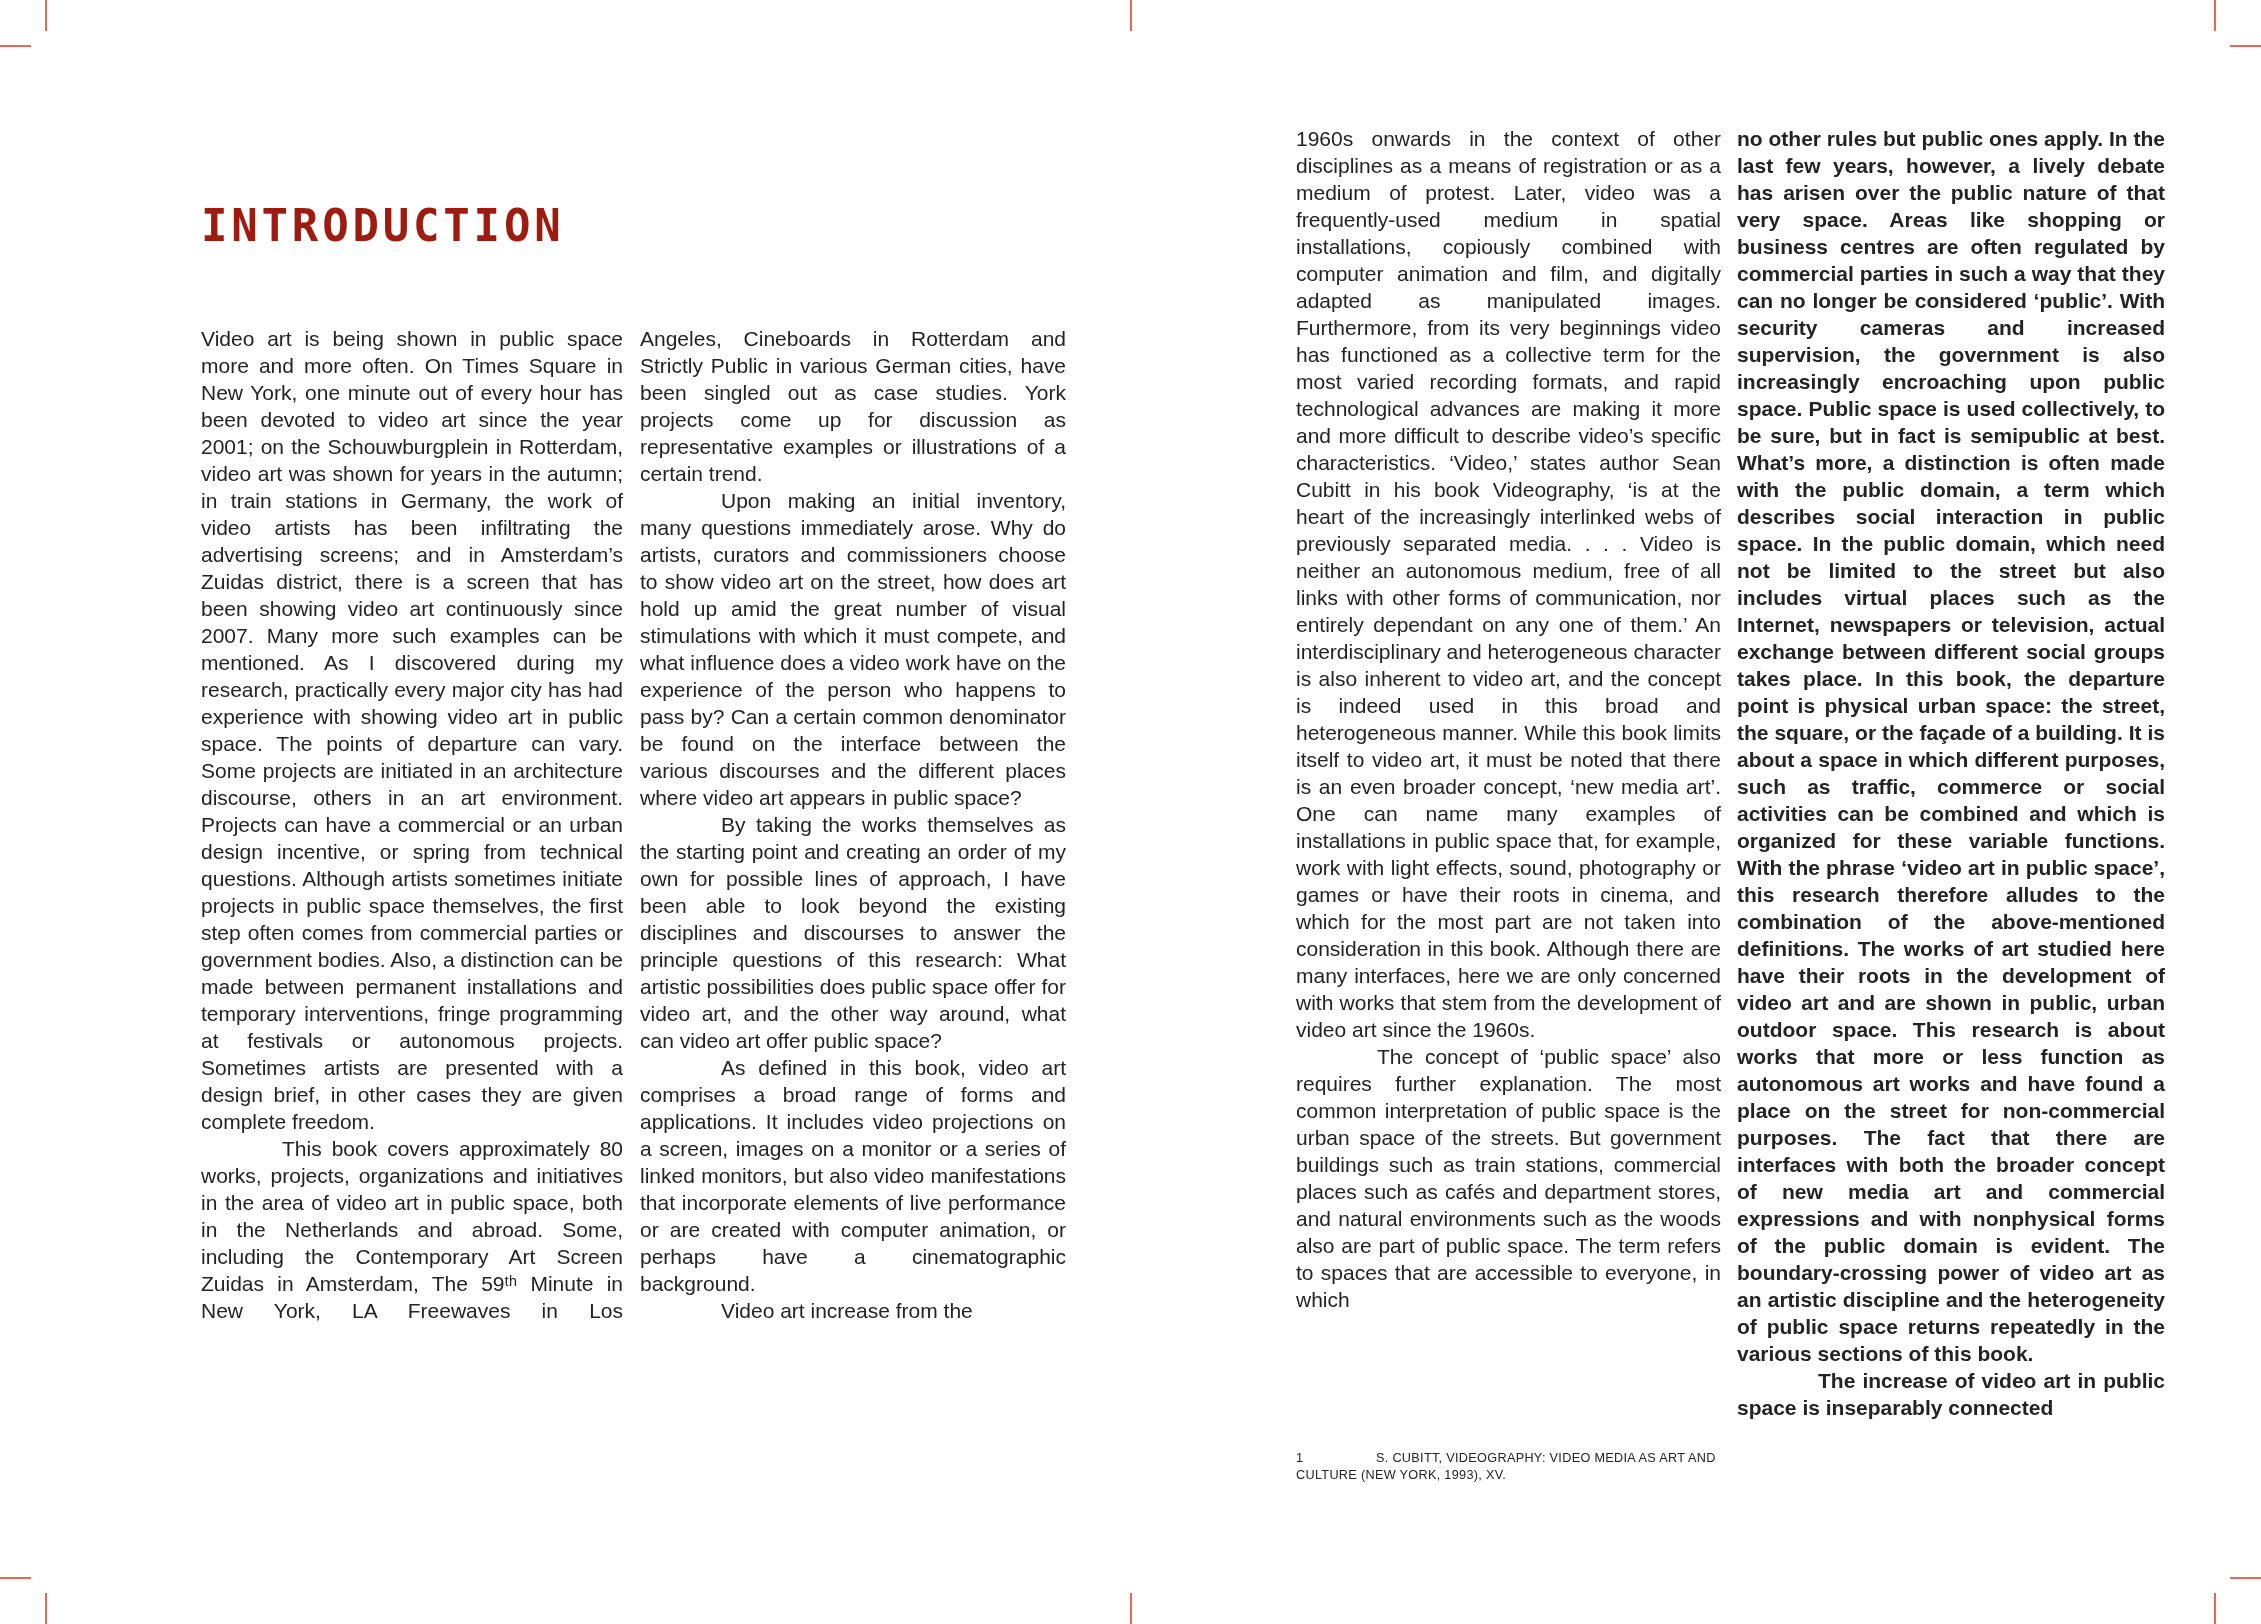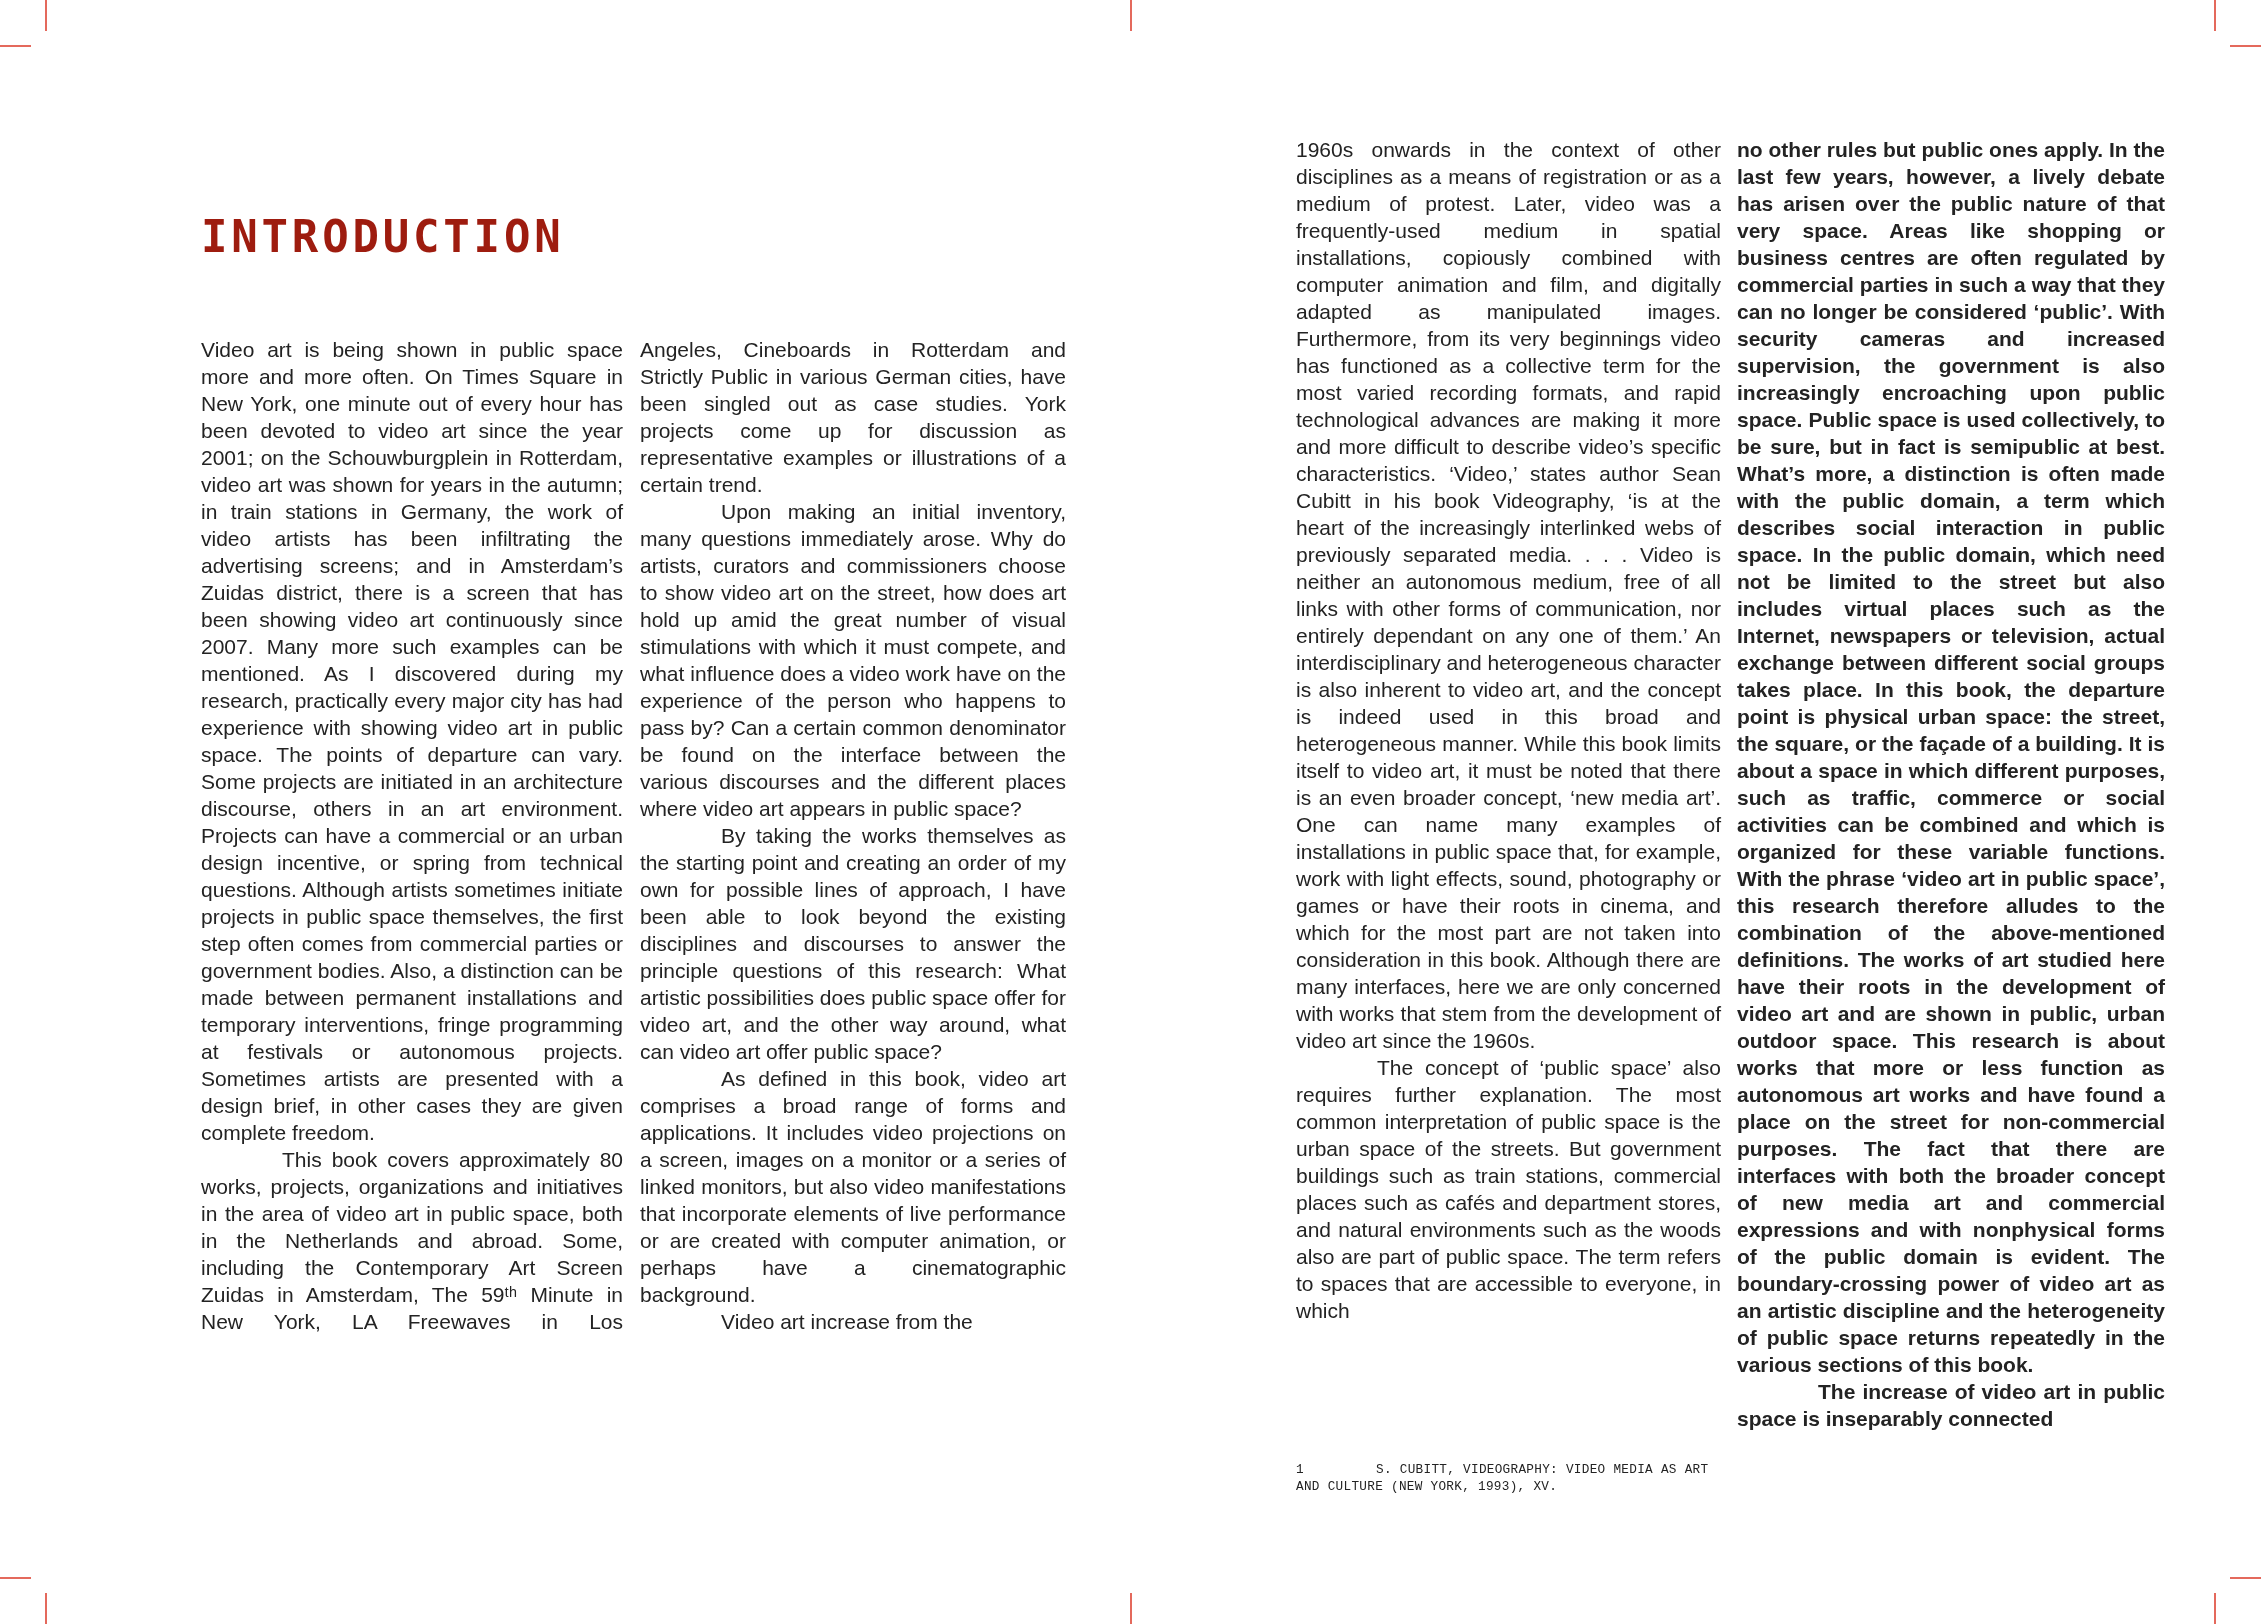--- a/index.html
+++ b/index.html
@@ -6,21 +6,21 @@
   html, body { background: #ffffff; }
   .spread {
     position: relative;
     width: 2261px;
     height: 1624px;
     background: var(--bg, #ffffff);
     font-family: "Liberation Sans", sans-serif;
     color: var(--body-color, #232323);
     overflow: hidden;
   }
-  .page { position: absolute; top: 12px; height: 1324px; }
+  .page { position: absolute; top: 1px; height: 1324px; }
   .page-left  { left: 0;      width: 1130px; }
   .page-right { left: 1130px; width: 1131px; }
 
   .chapter-title {
     position: absolute;
     left: 201px;
     top: 199px;
     font-family: "DejaVu Sans Mono", monospace;
     font-size: 44px;
     font-weight: bold;
@@ -42,21 +42,21 @@
   .col p.cont { text-align-last: justify; }
 
   .col-l1 { left: 201px;  top: 324px; width: 422px; }
   .col-l2 { left: 640px; top: 324px; width: 426px; }
   .col-r1 { left: 166px;  top: 124px; width: 425px; }
   .col-r2 { left: 607px; top: 124px; width: 428px; font-weight: bold; }
 
   .footnote {
     position: absolute;
     top: 1449px;
-    font-family: Liberation Mono, monospace;
+    font-family: Liberation Sans, sans-serif;
     font-size: 12.7px;
     line-height: 17.3px;
     letter-spacing: 0.3px;
     text-align: left;
     color: var(--body-color, #232323);
   }
   .footnote-1 { left: 166px;  width: 425px; }
   .footnote-2 { left: 607px; width: 428px; }
   .footnote .num { display: inline-block; width: 80px; }
 

